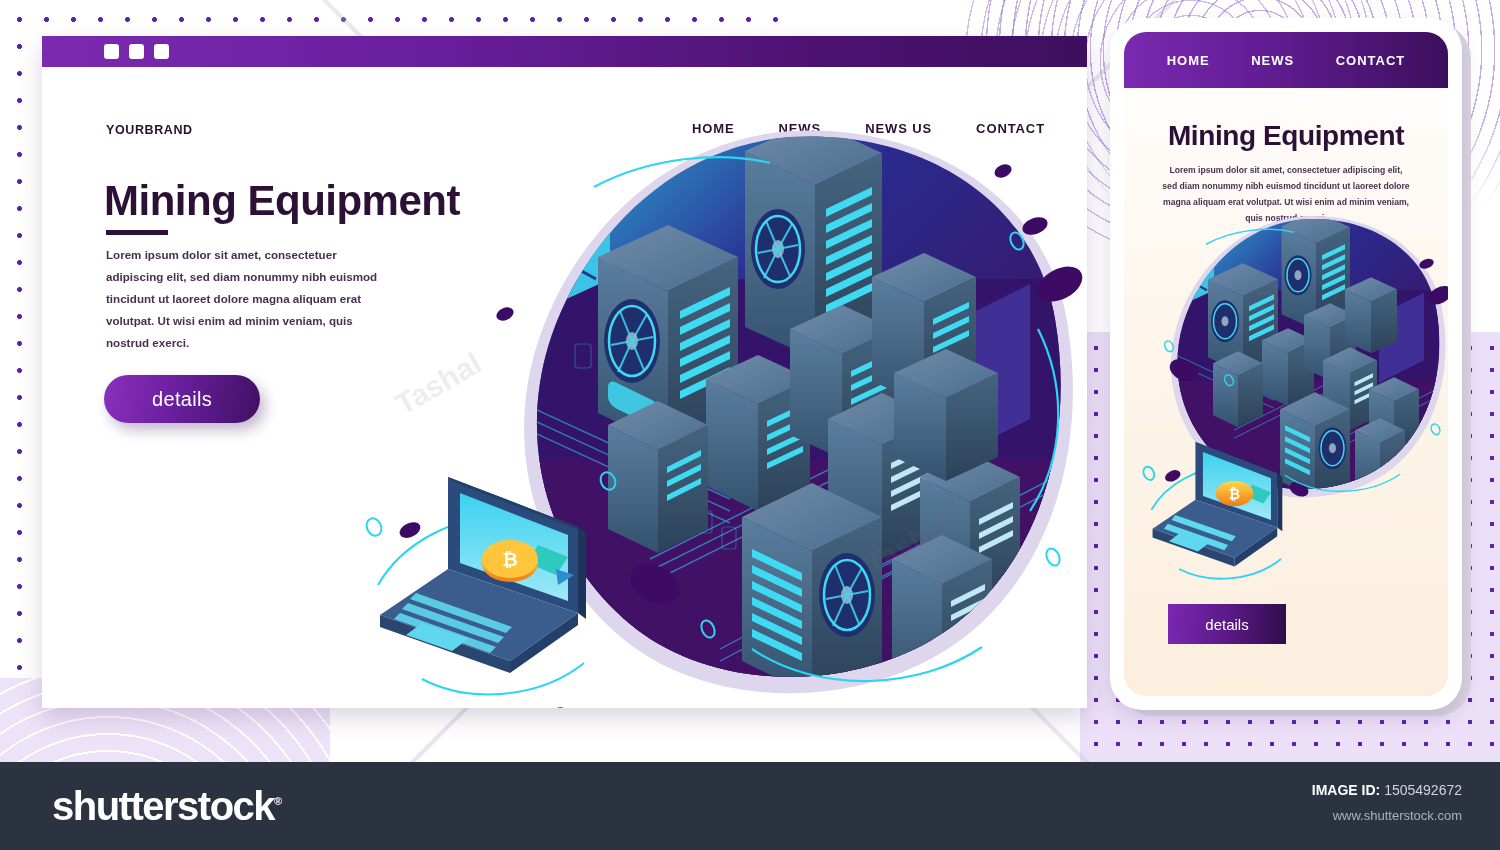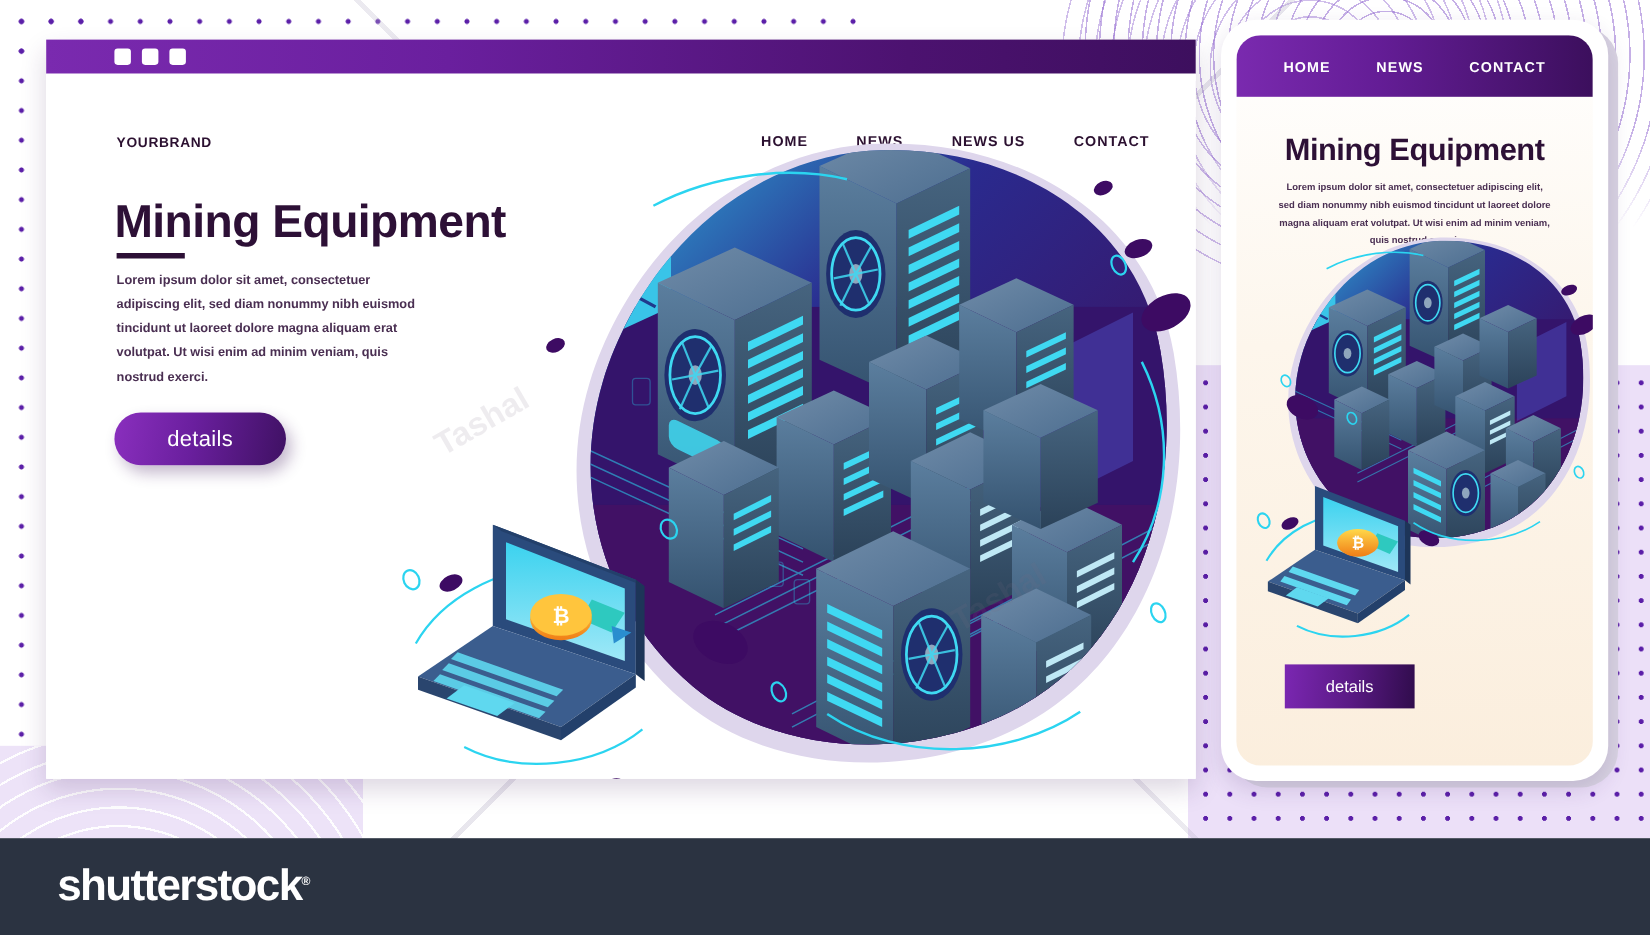--- a/index.html
+++ b/index.html
@@ -690,15 +690,22 @@
       </div>
 
       <button class="phone-details">details</button>
     </div>
   </div>
 
   <div class="footer">
     <div class="ss-logo">
       <span>shutterstock</span><sup>®</sup>
     </div>
+    <div class="ss-meta">
+      <div class="ss-id">
+        <b>IMAGE ID:</b>
+        <span>1505492672</span>
+      </div>
+      <div class="ss-url">www.shutterstock.com</div>
+    </div>
   </div>
 
 </div>
 
 </body></html>

